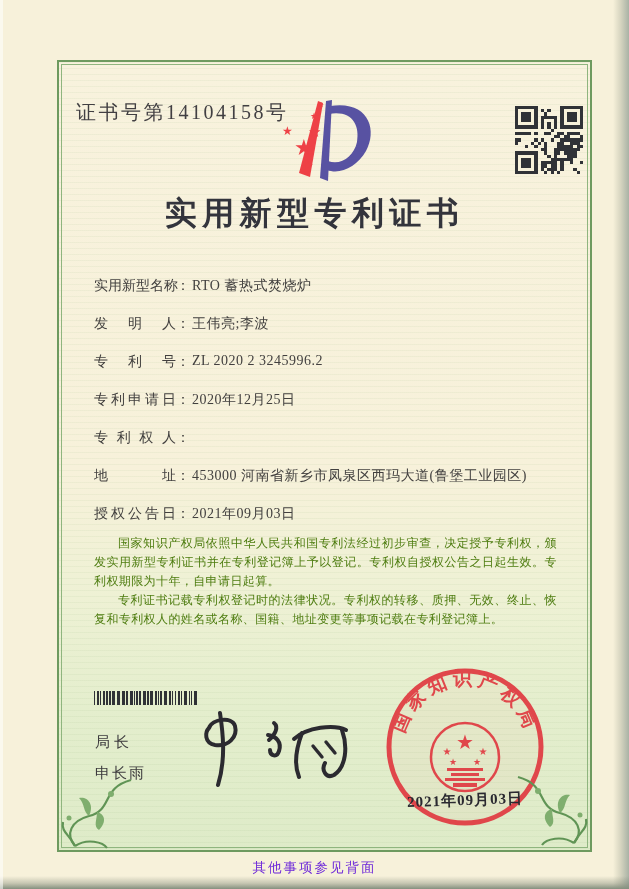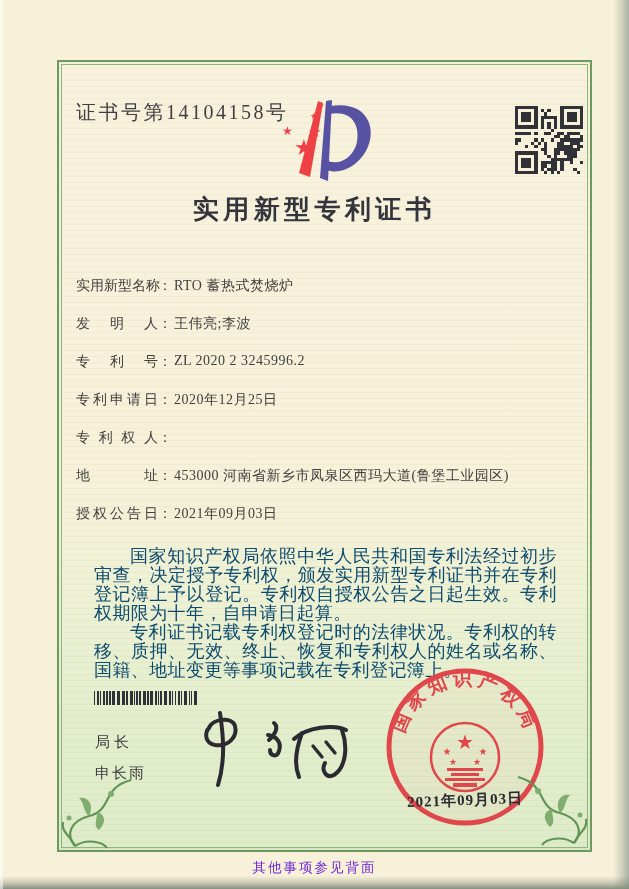--- a/index.html
+++ b/index.html
@@ -18,32 +18,32 @@
   .frame{position:absolute;left:57px;top:60px;width:535px;height:792px;
     border:2px solid #6e9a5f;
     background:
       repeating-linear-gradient(180deg,rgba(130,170,110,.08) 0 1px,rgba(130,170,110,0) 1px 6px),
       linear-gradient(180deg,#f8f2dd 0%,#f7f1da 52%,#eef1d4 68%,#e4eecd 82%,#deebc8 100%);}
   .frame::before{content:"";position:absolute;inset:2px;border:1px solid #8fb57e;pointer-events:none;}
 
   .abs{position:absolute;}
   .cert-no{left:76px;top:99px;font-size:20px;letter-spacing:2.5px;color:#413f42;}
 
-  .title{left:0;right:0;top:192px;text-align:center;font-size:26px;font-weight:600;
+  .title{left:0;right:0;top:192px;text-align:center;font-size:32px;font-weight:600;
     letter-spacing:.17em;color:#33343c;}
 
-  .fields{left:76px;top:277px;width:480px;color:#42403f;font-size:14px;}
+  .fields{left:94px;top:277px;width:480px;color:#42403f;font-size:14px;}
   .frow{display:flex;align-items:flex-start;height:38px;white-space:nowrap;}
   .flabel{display:inline-block;width:82px;text-align:justify;text-align-last:justify;}
   .fcolon{display:inline-block;width:16px;}
   .fvalue{letter-spacing:.5px;}
   .grant-pair{margin-left:36px;}
 
-  .paras{left:94px;top:547px;width:463px;font-size:18px;line-height:19px;
-    color:#0c4a6e;letter-spacing:.4px;text-align:justify;}
+  .paras{left:94px;top:534px;width:463px;font-size:12px;line-height:19px;
+    color:#4d7c0f;letter-spacing:.4px;text-align:justify;}
   .paras p{margin:0;text-indent:2em;}
 
   .barcode{left:94px;top:691px;width:164px;height:14px;display:flex;align-items:stretch;overflow:hidden;}
   .barcode i{display:block;background:#303237;}
 
   .director-title{left:95px;top:733px;font-size:15px;letter-spacing:4px;color:#3c3a3d;}
   .director-name{left:95px;top:764px;font-size:15px;letter-spacing:2px;color:#3c3a3d;}
   .signature{left:182px;top:697px;}
 
   .seal{left:383px;top:665px;}

